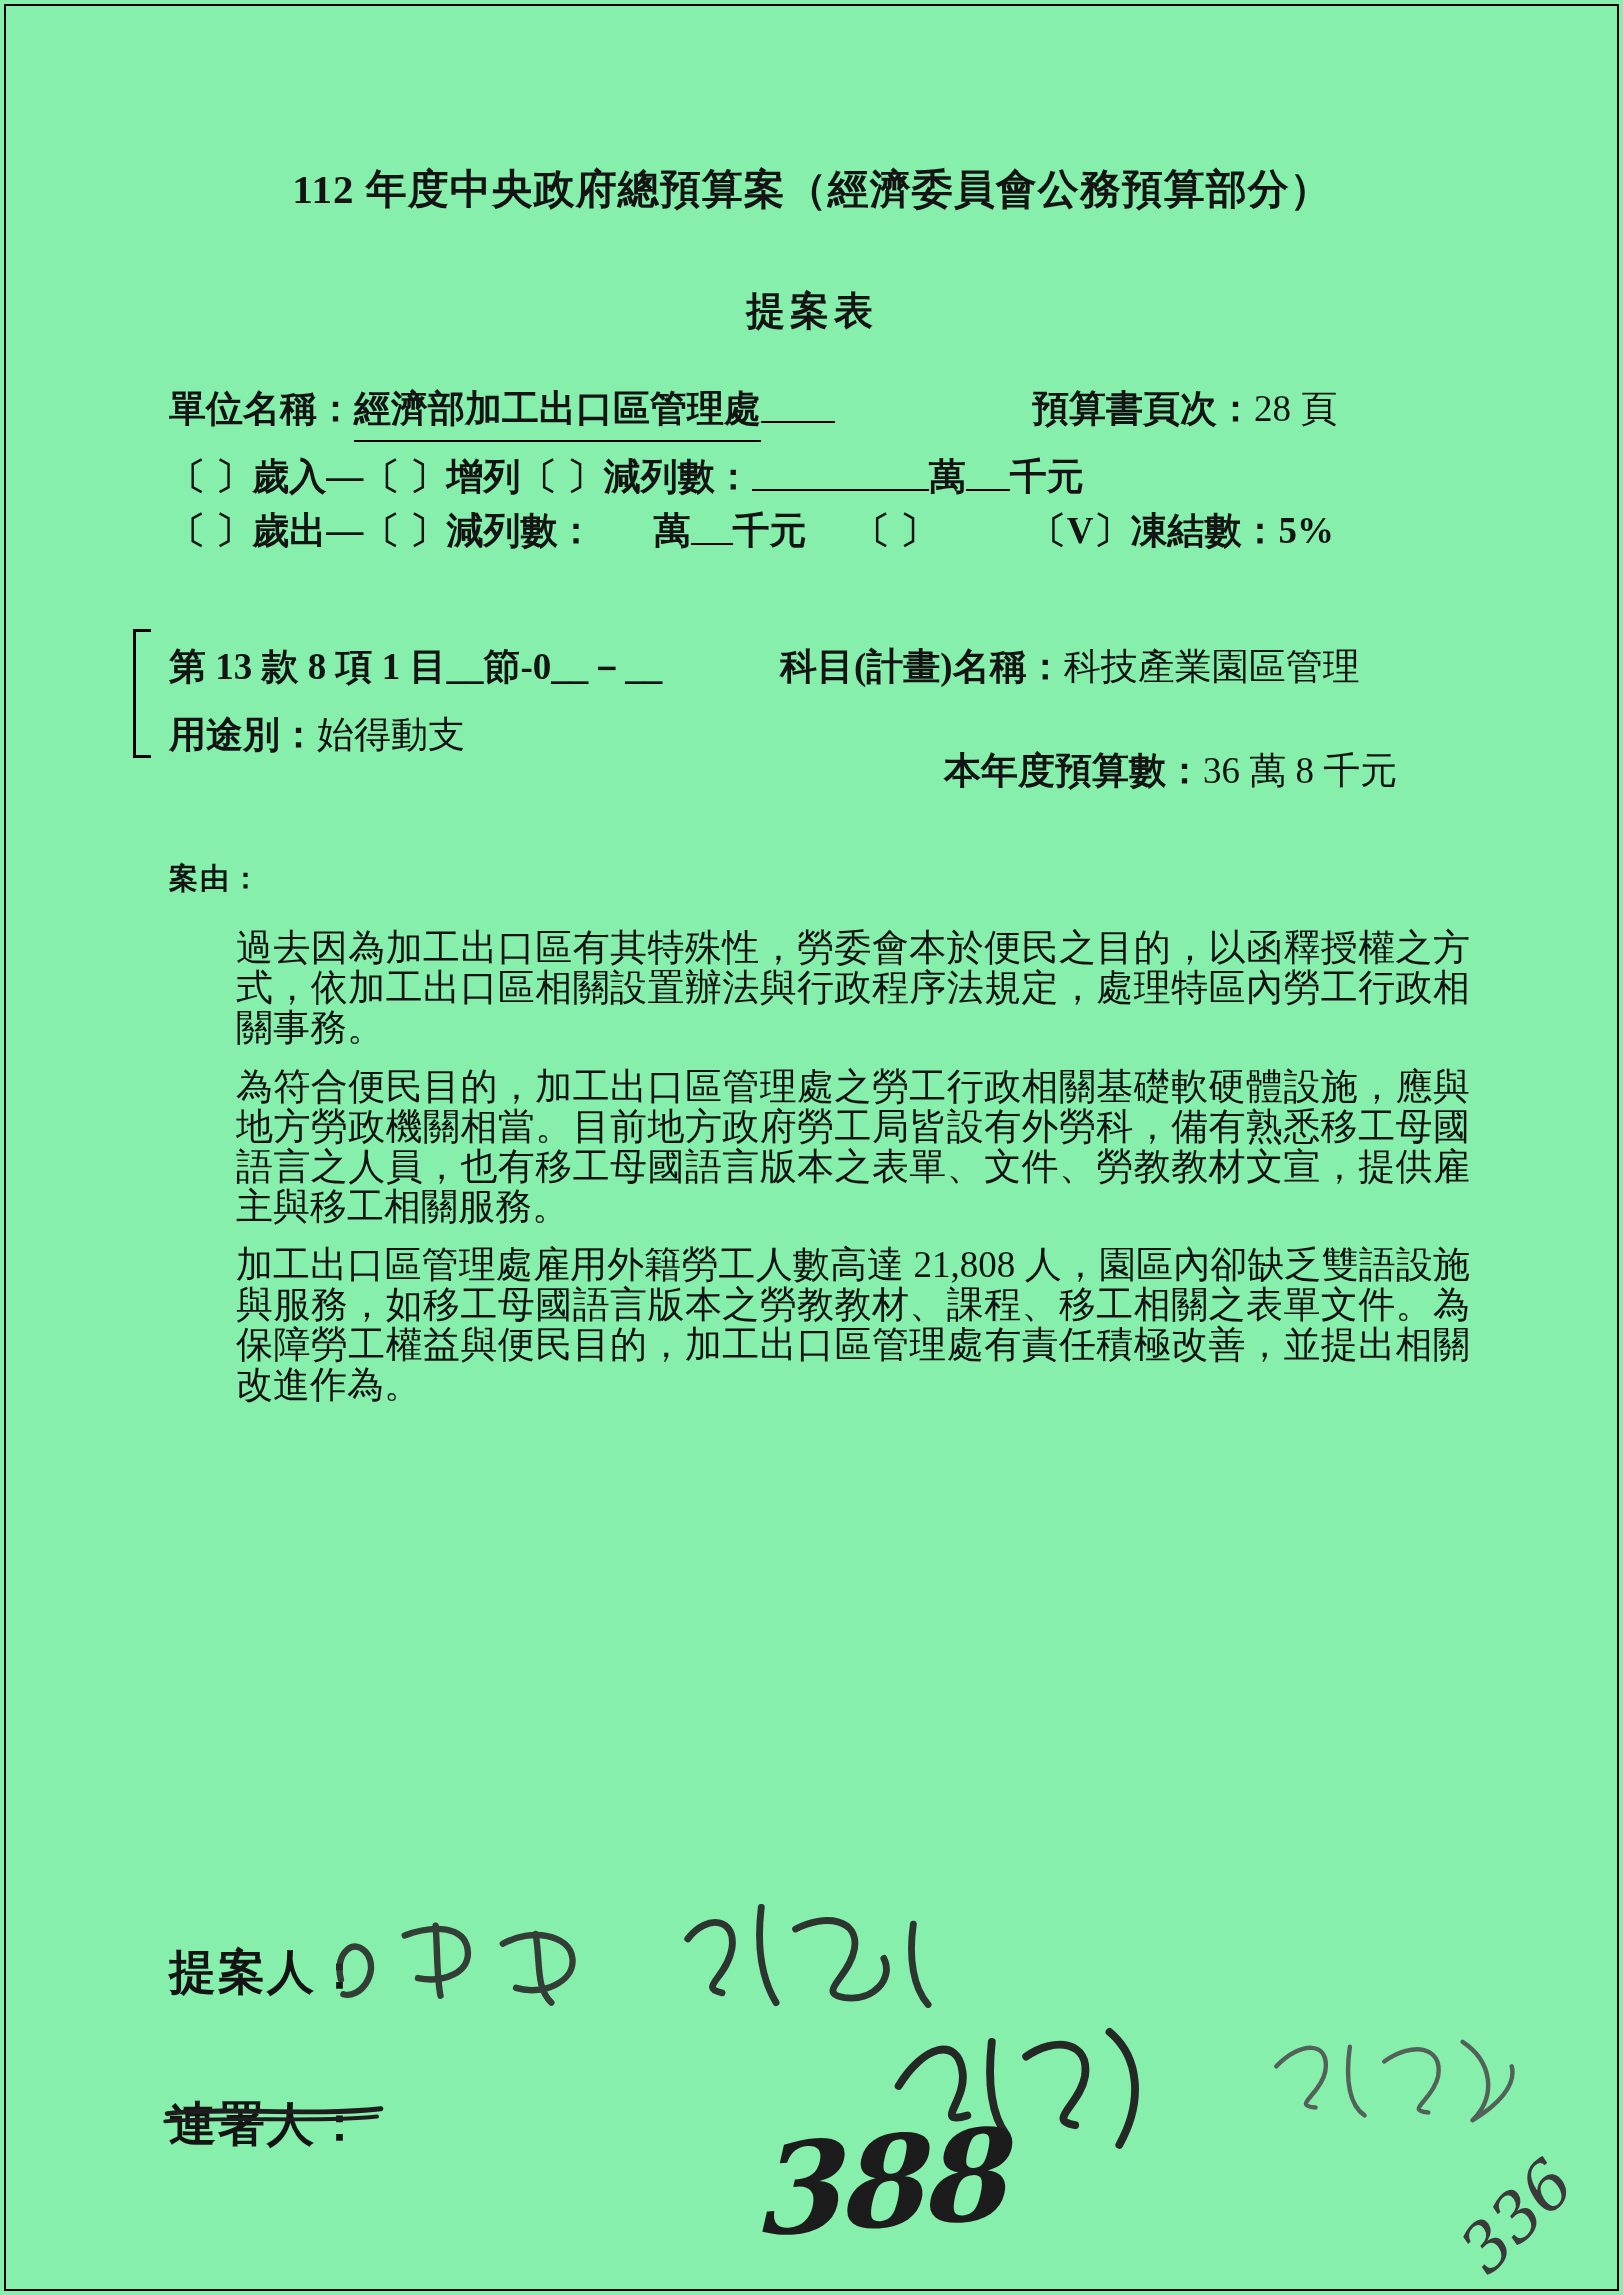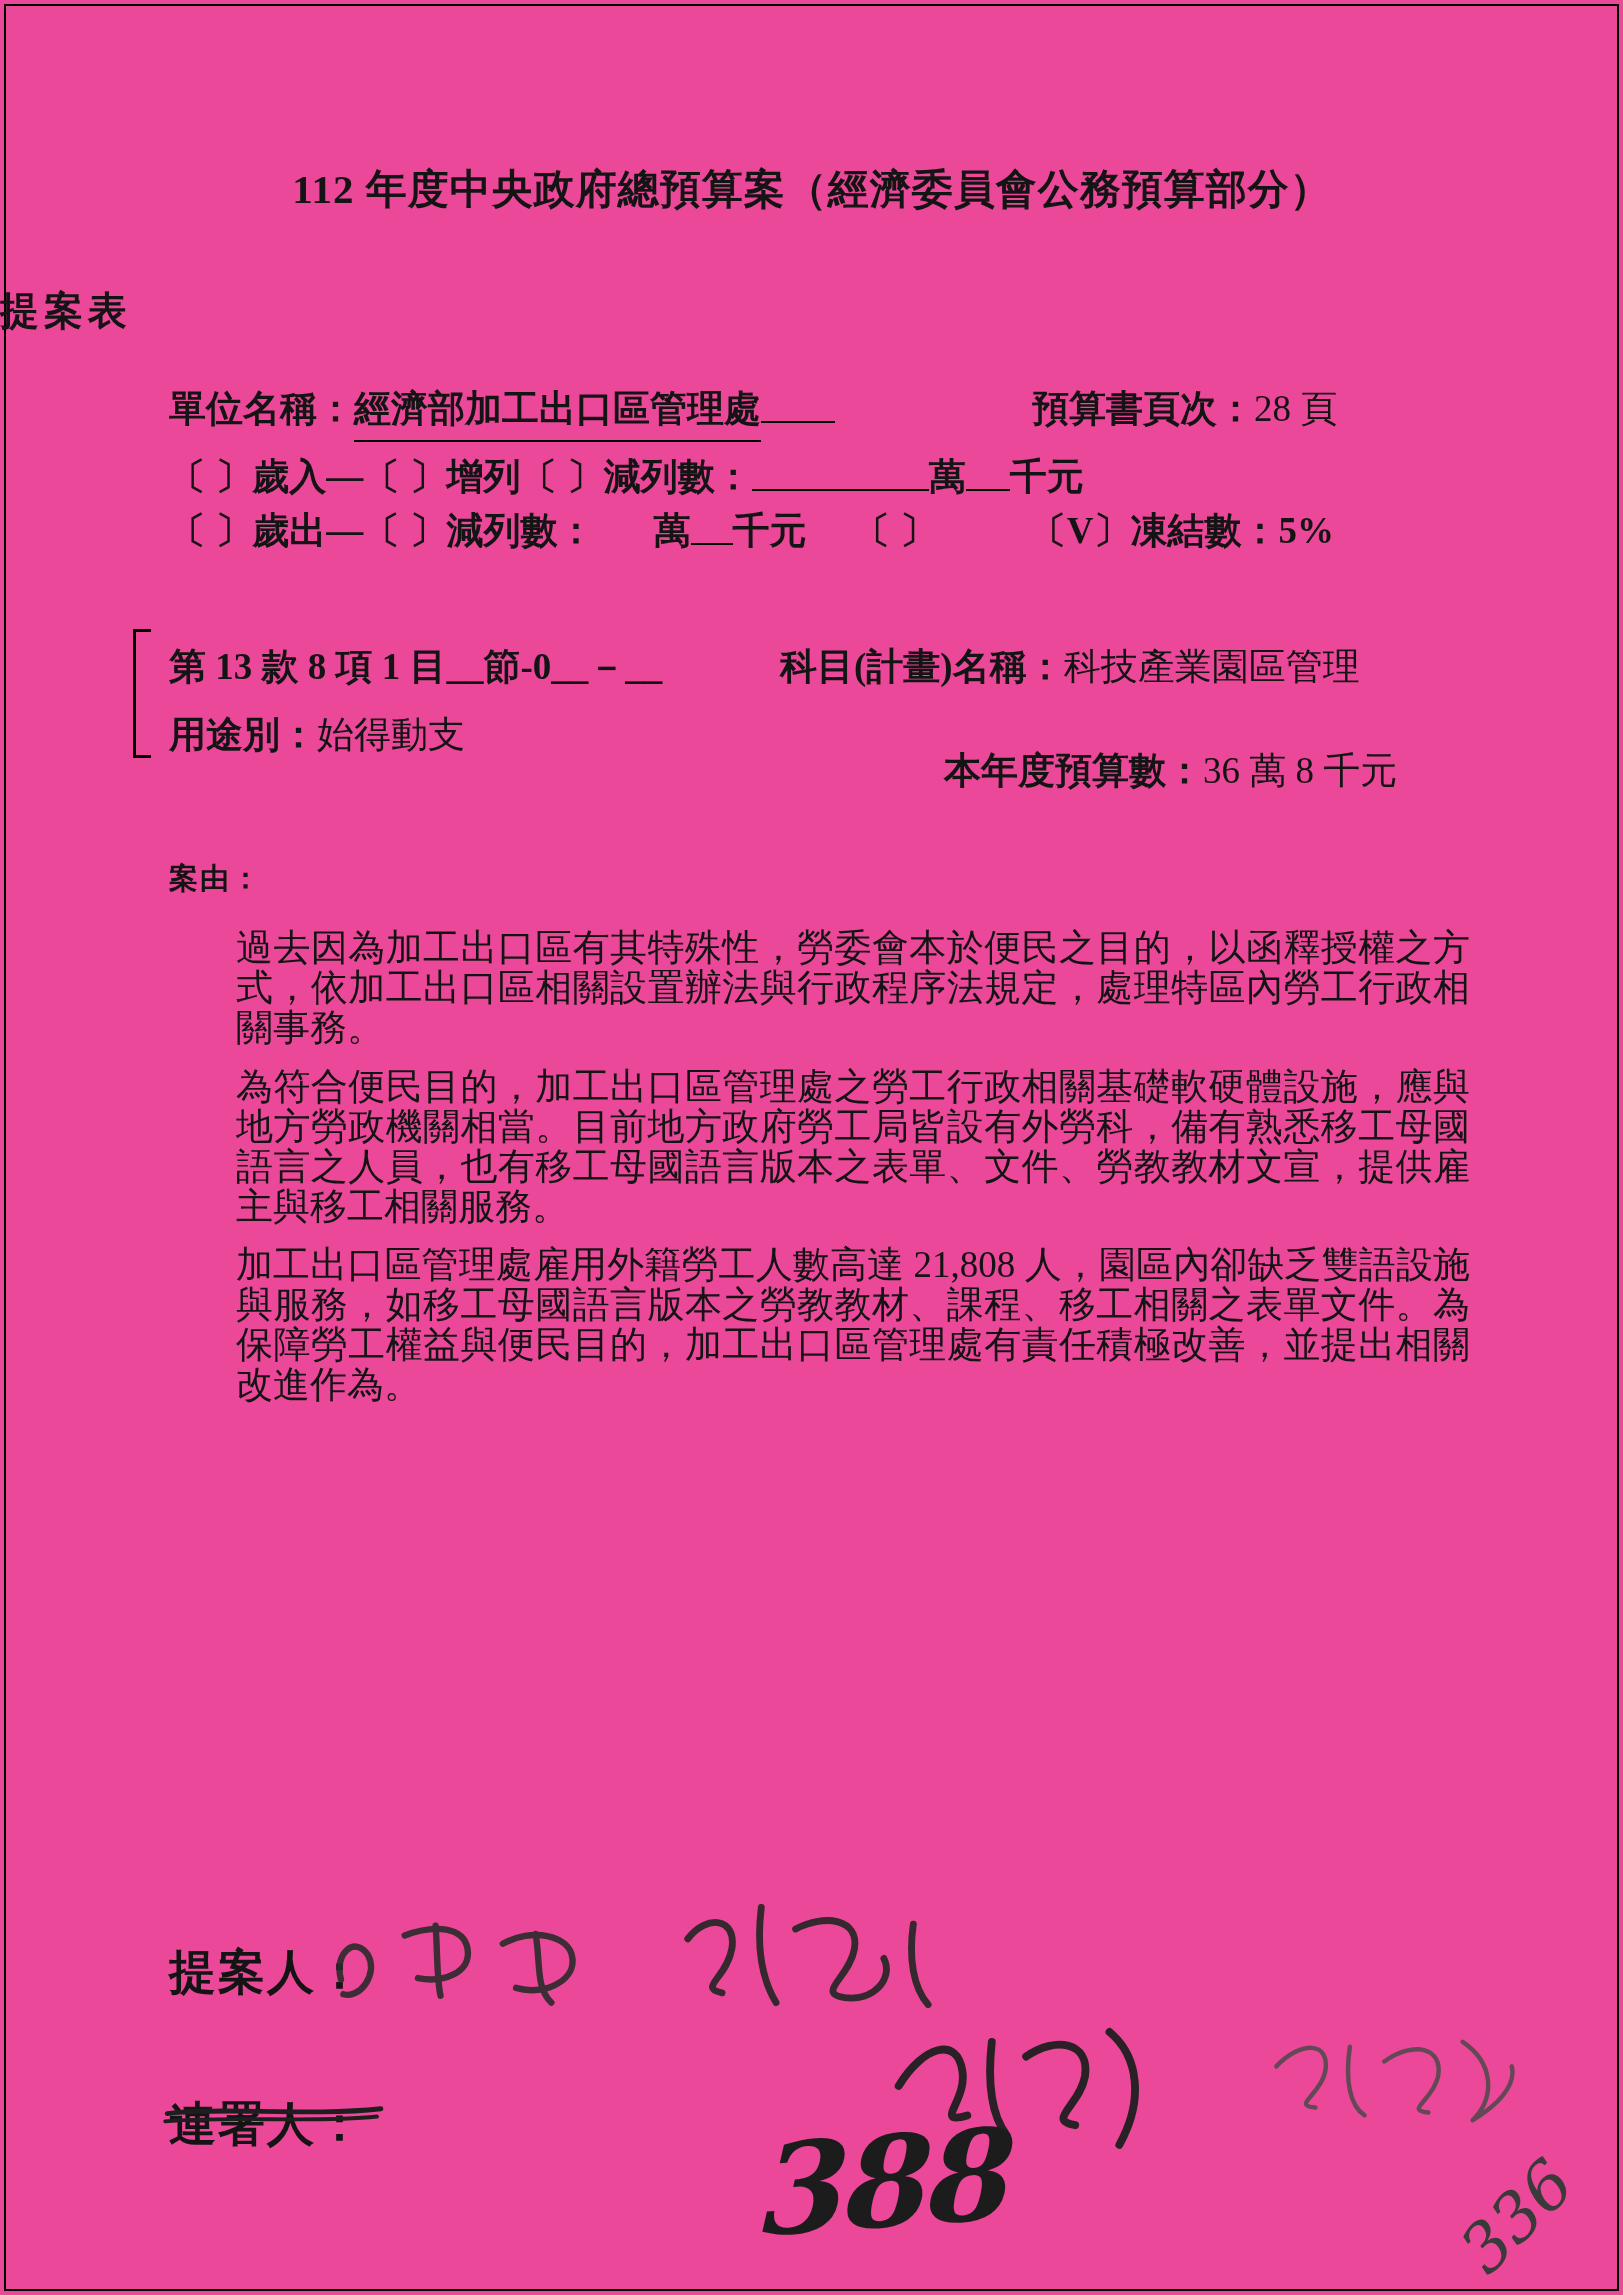--- a/index.html
+++ b/index.html
@@ -1,36 +1,36 @@
 <!DOCTYPE html>
 <html style="font-size:7.8px"><head>
 <meta charset="utf-8">
 <style>
   html,body{margin:0;padding:0;background:#ffffff;}
   .page{
     position:relative;
     width:1624px;height:2295px;
-    background:#ec4899;
+    background:#86efac;
     font-family:"Liberation Serif","DejaVu Serif",serif;
     color:#141414;
     overflow:hidden;
   }
   .scan-frame{
     position:absolute;left:3.9px;top:3.9px;right:4.9px;bottom:3.9px;
     border:2px solid #000;
     pointer-events:none;
   }
   .title{
     position:absolute;top:162px;left:0;width:100%;
     text-align:center;font-size:41px;font-weight:700;
     letter-spacing:1px;white-space:nowrap;
   }
   .subtitle{
     position:absolute;top:284px;left:0;width:100%;
-    text-align:left;font-size:39px;font-weight:700;letter-spacing:4.9px;
+    text-align:center;font-size:39px;font-weight:700;letter-spacing:4.9px;
   }
   .row{position:absolute;font-size:37px;white-space:nowrap;}
   .b{font-weight:700;}
   .u{border-bottom:2.5px solid #000;padding-bottom:11px;}
   .blank{
     display:inline-block;border-bottom:2.5px solid #000;
     height:31px;vertical-align:-2px;
   }
   .sp{display:inline-block;}
   .bracket{

